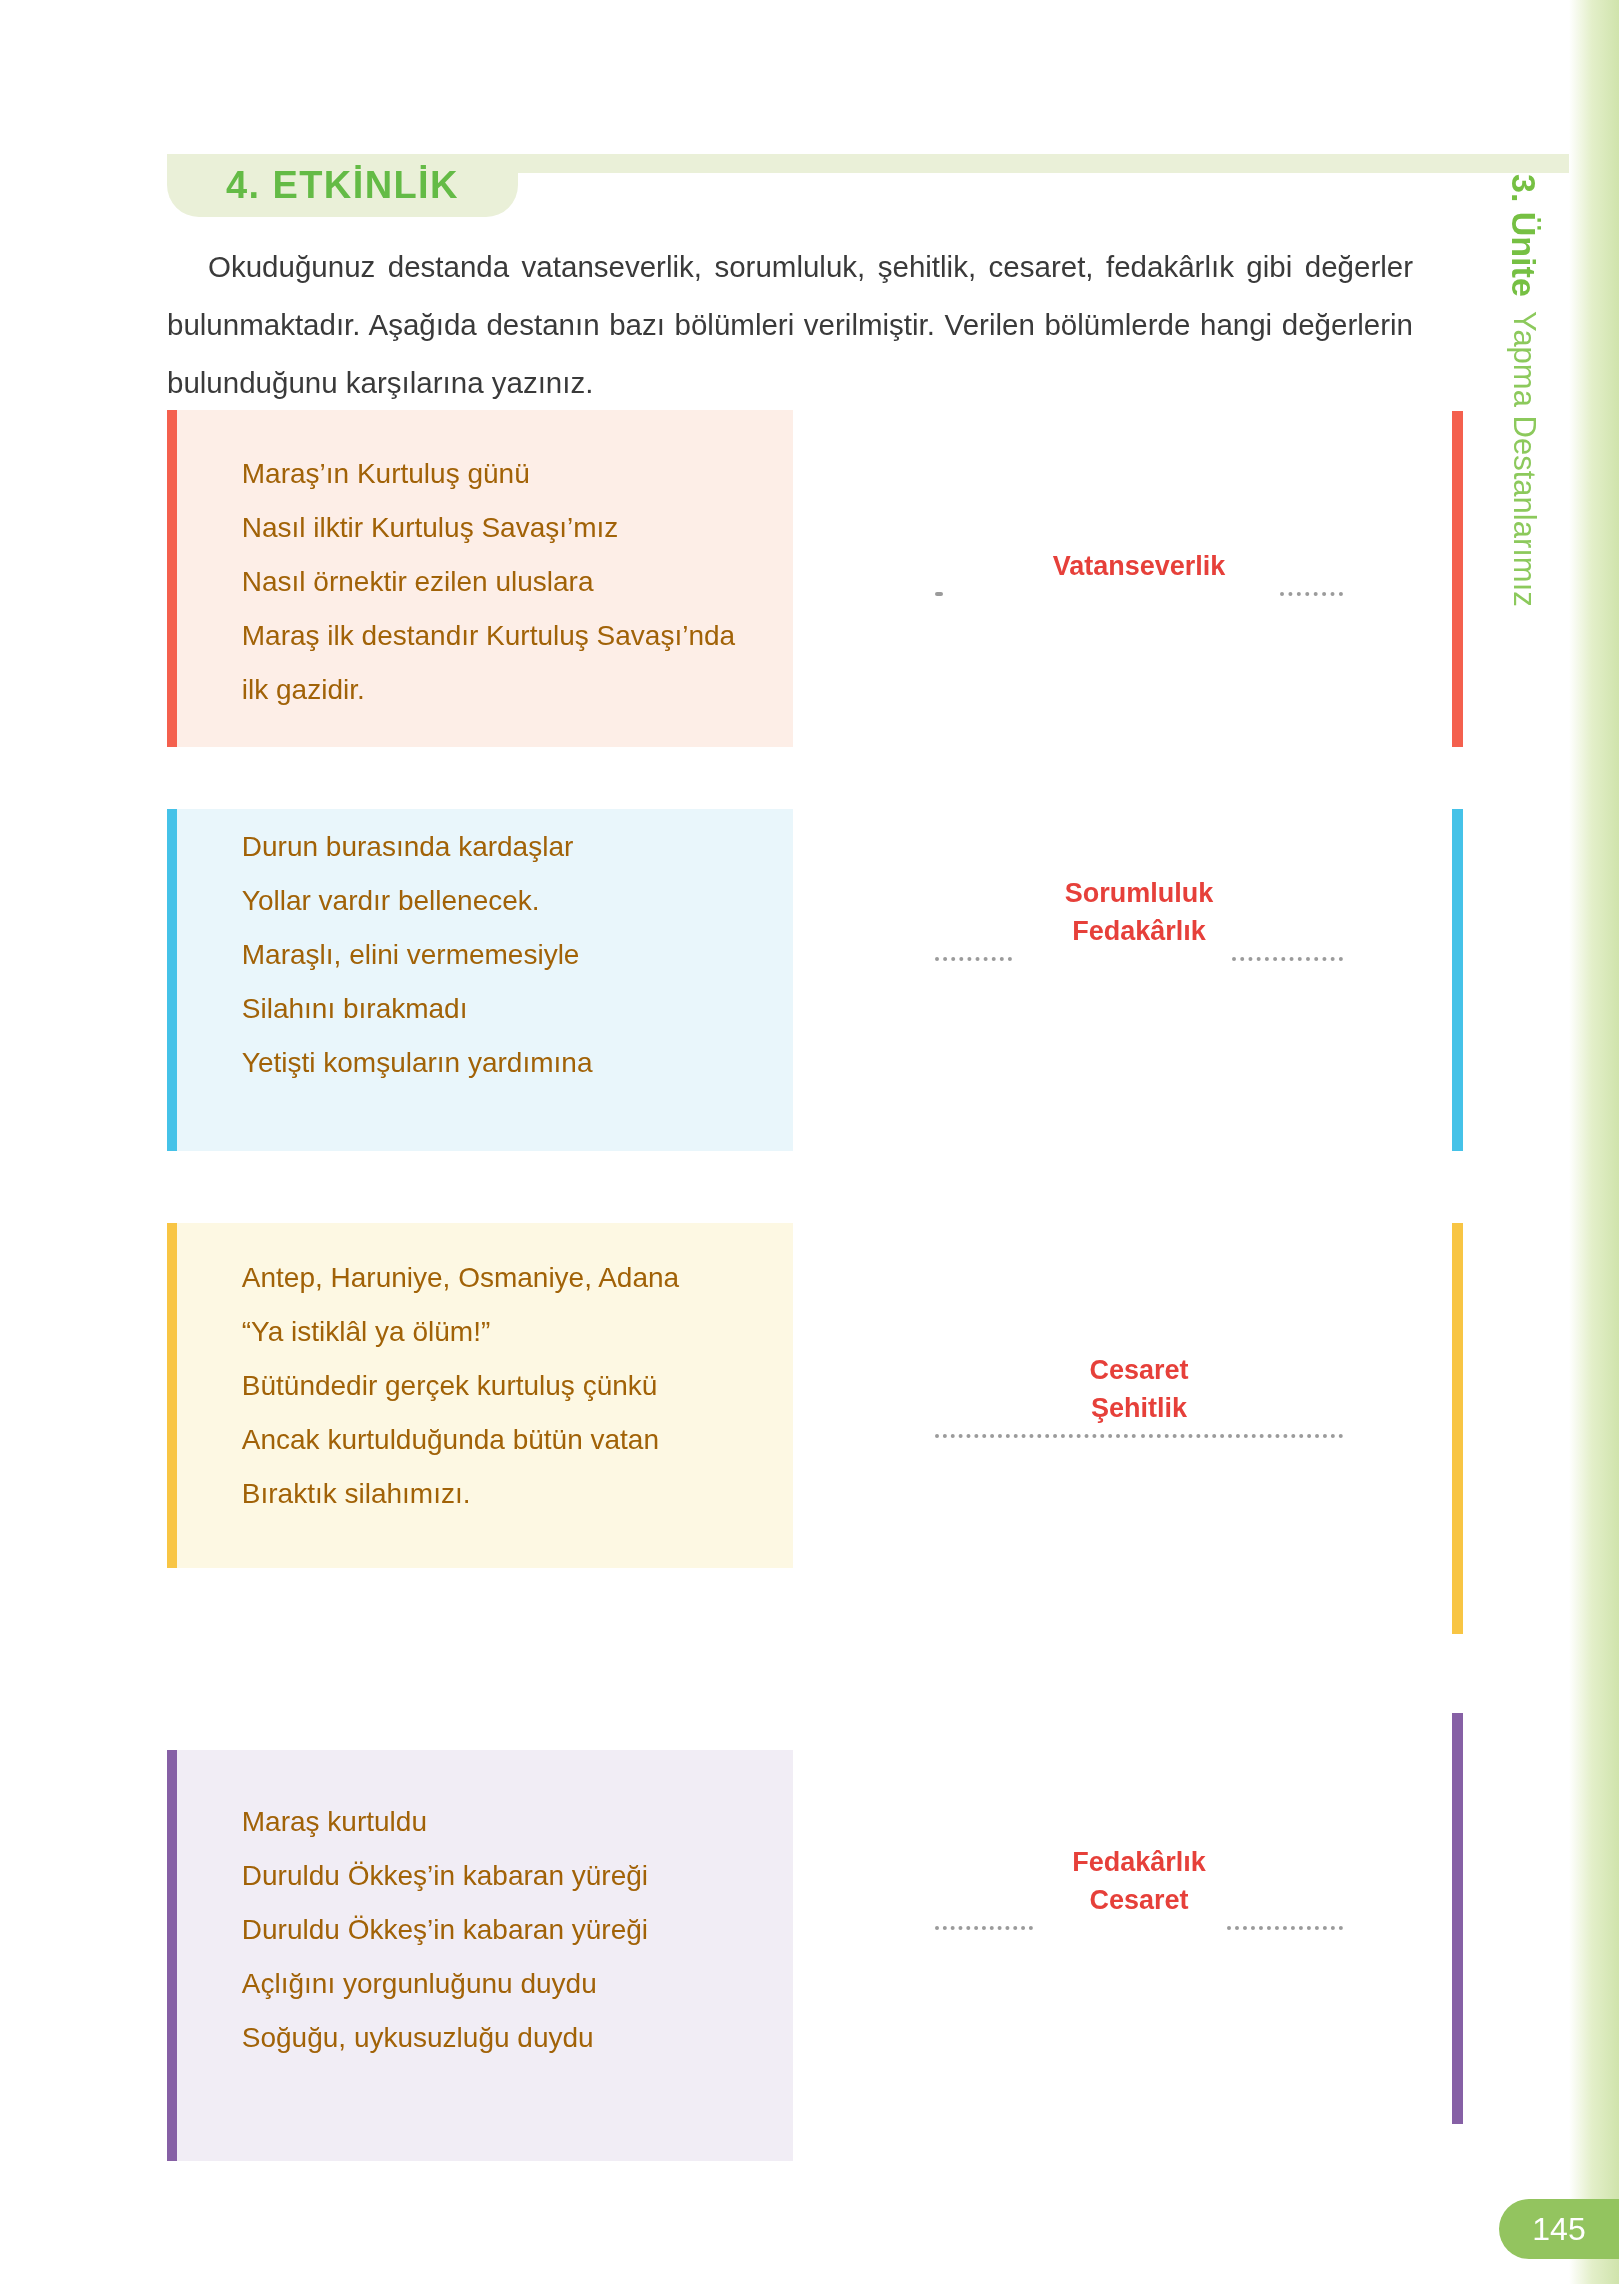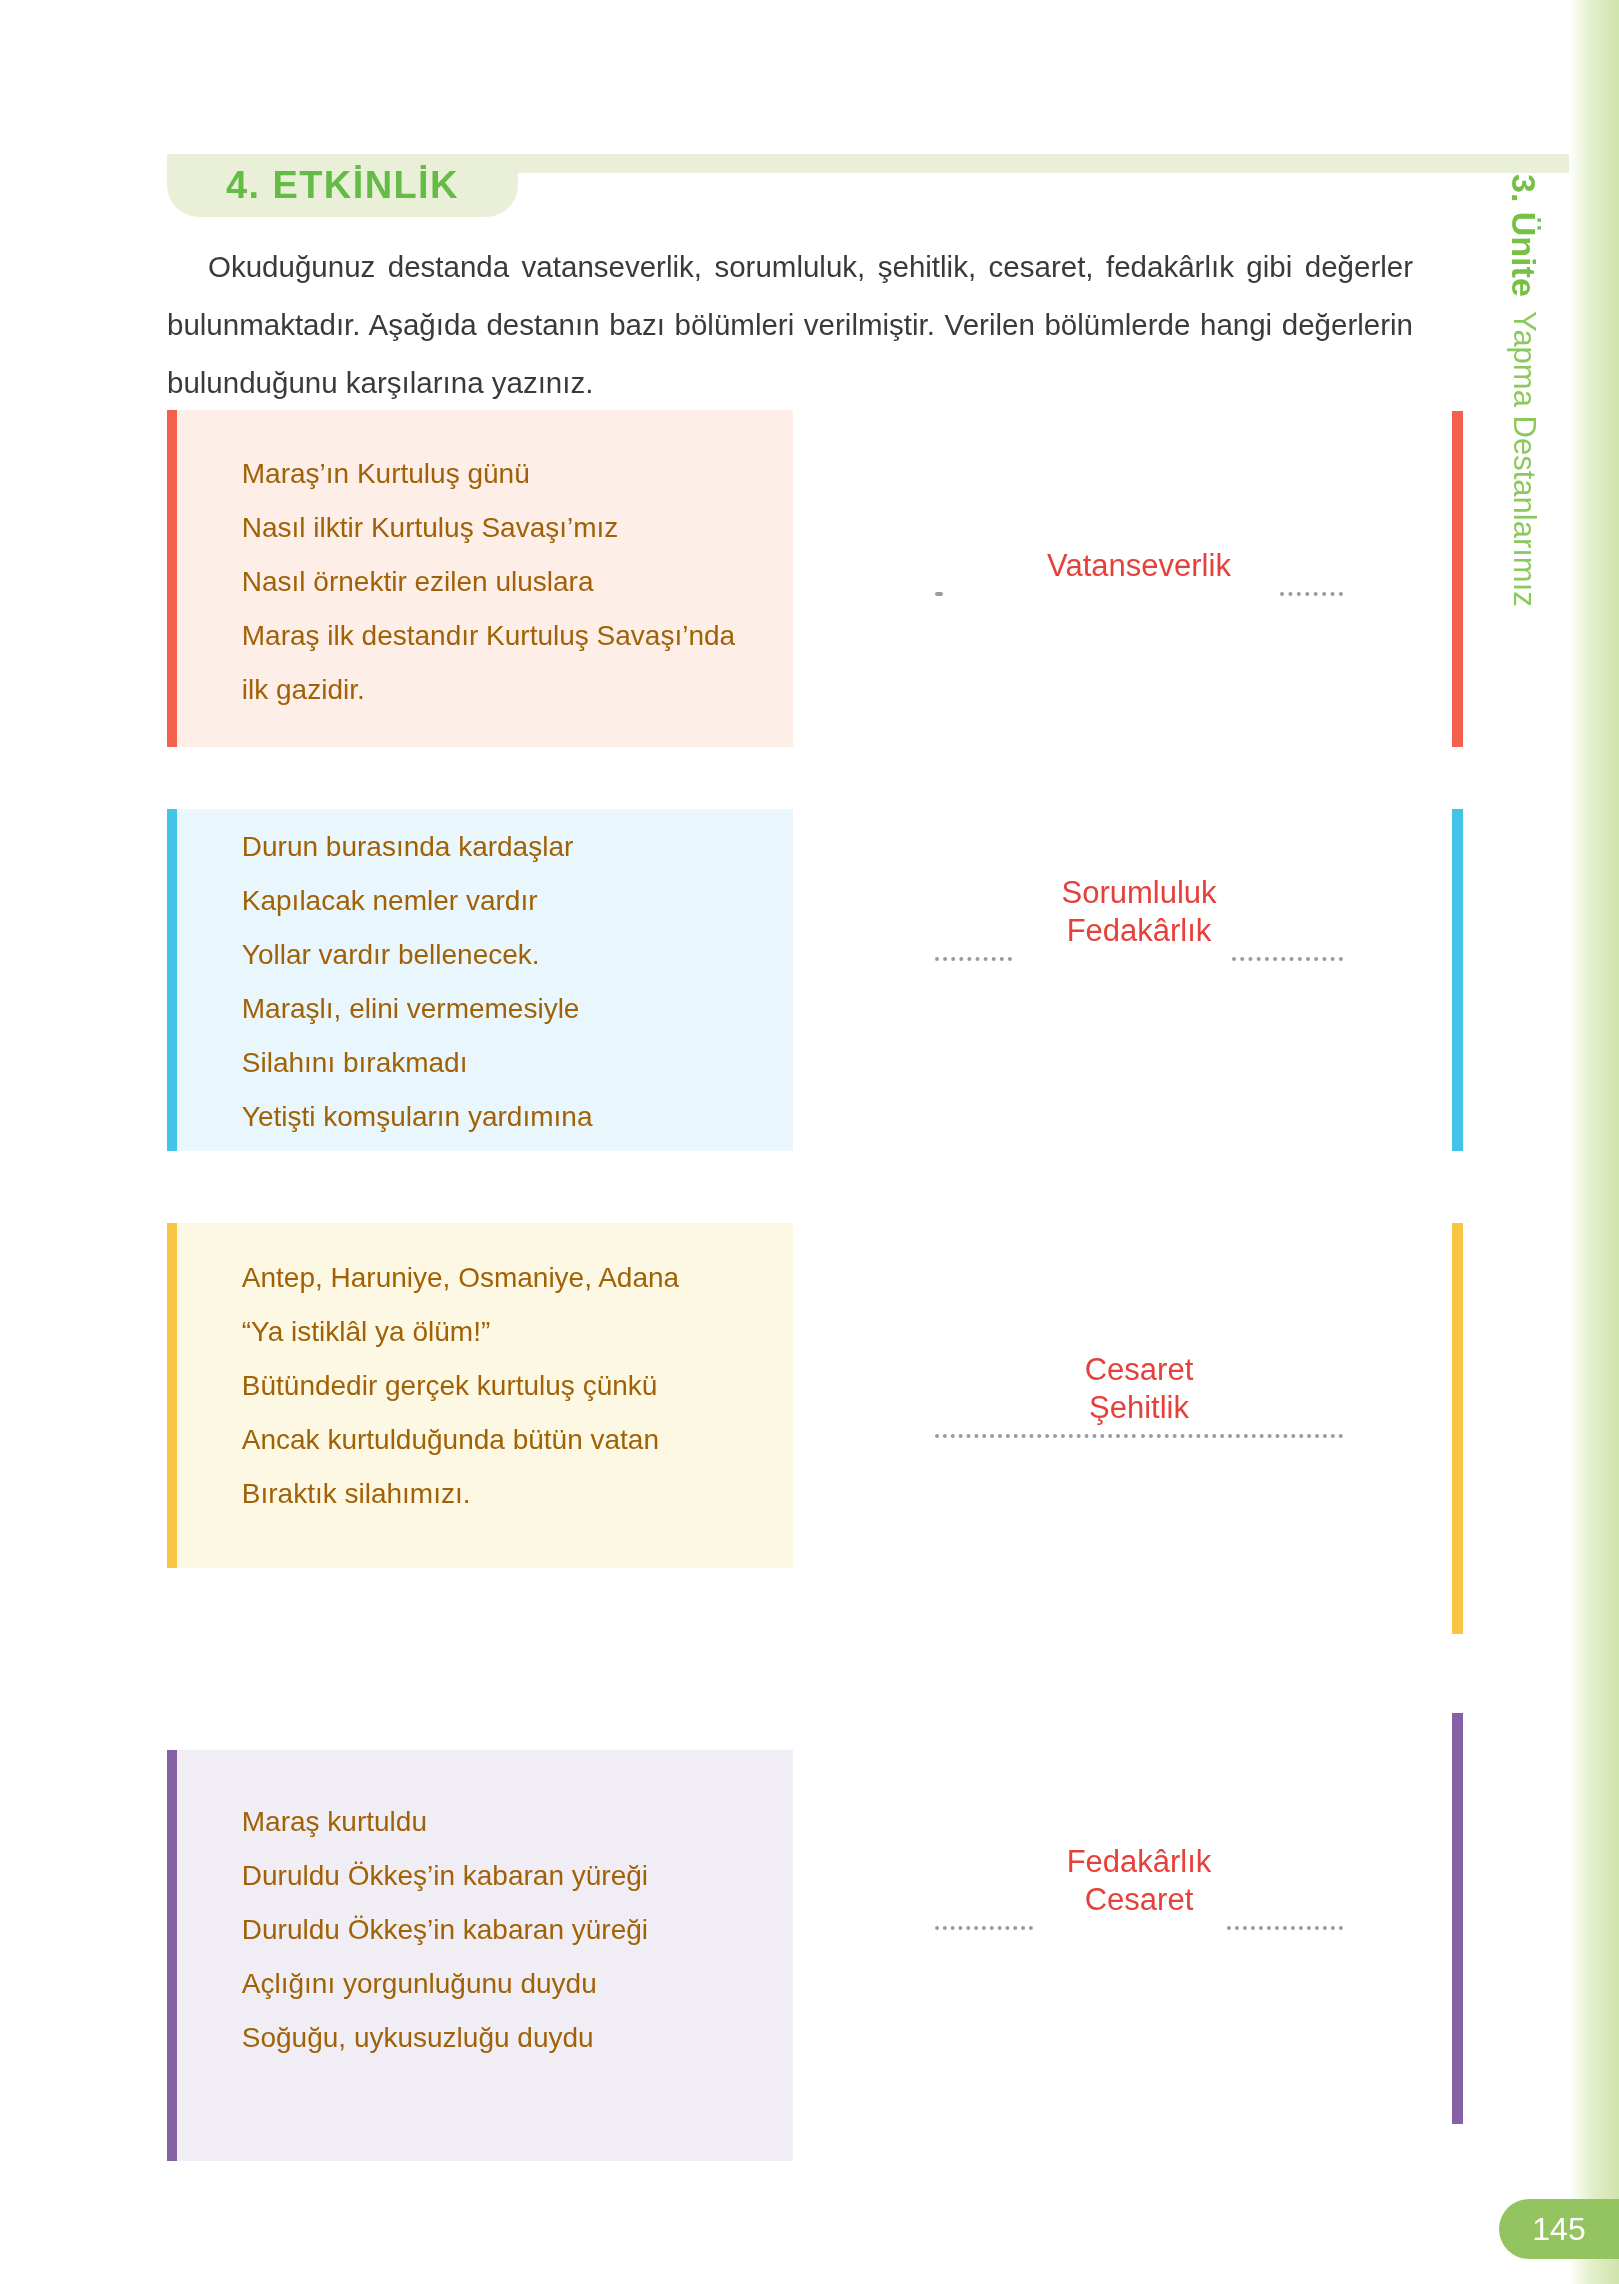--- a/index.html
+++ b/index.html
@@ -55,21 +55,21 @@
   
   .answer {
     position:absolute; left:935px; width:408px;
     display:flex; flex-direction:column; align-items:center;
   }
   .answer1 { top:547px; }
   .answer2 { top:874px; }
   .answer3 { top:1351px; }
   .answer4 { top:1843px; }
   .answer-text { text-align:center; }
-  .answer-line { display:block; color:#e6403a; font-size:31px; font-weight:normal; line-height:38px; }
+  .answer-line { display:block; color:#e6403a; font-size:27px; font-weight:bold; line-height:38px; }
   .dots-row { width:100%; display:flex; justify-content:space-between; margin-top:7px; }
   .dots { height:0; border-bottom:4.9px dotted #9b9b9b; }
   .answer1 .dots-left  { width:8.4px;  } .answer1 .dots-right { width:63px;  }
   .answer2 .dots-left  { width:77px; } .answer2 .dots-right { width:111px; }
   .answer3 .dots-left  { width:201px; } .answer3 .dots-right { width:202px; }
   .answer4 .dots-left  { width:98px; } .answer4 .dots-right { width:116px; }
   
   .sidebar {
     position:absolute; left:1504px; top:174px;
     display:flex; flex-direction:column; align-items:center; gap:14px;
@@ -119,21 +119,20 @@
       <span class="dots dots-left"></span>
       <span class="dots dots-right"></span>
     </div>
   </div>
   <div class="right-bar rbar1"></div>
 
   <div class="quote-box box2">
     <div class="accent-bar"></div>
     <div class="box-content">
       <div class="poem-line">Durun burasında kardaşlar</div>
-      <div class="poem-line">Kapılacak nemler vardır</div>
       <div class="poem-line">Yollar vardır bellenecek.</div>
       <div class="poem-line">Maraşlı, elini vermemesiyle</div>
       <div class="poem-line">Silahını bırakmadı</div>
       <div class="poem-line">Yetişti komşuların yardımına</div>
     </div>
   </div>
   <div class="answer answer2">
     <div class="answer-text">
       <span class="answer-line">Sorumluluk</span>
       <span class="answer-line">Fedakârlık</span>

